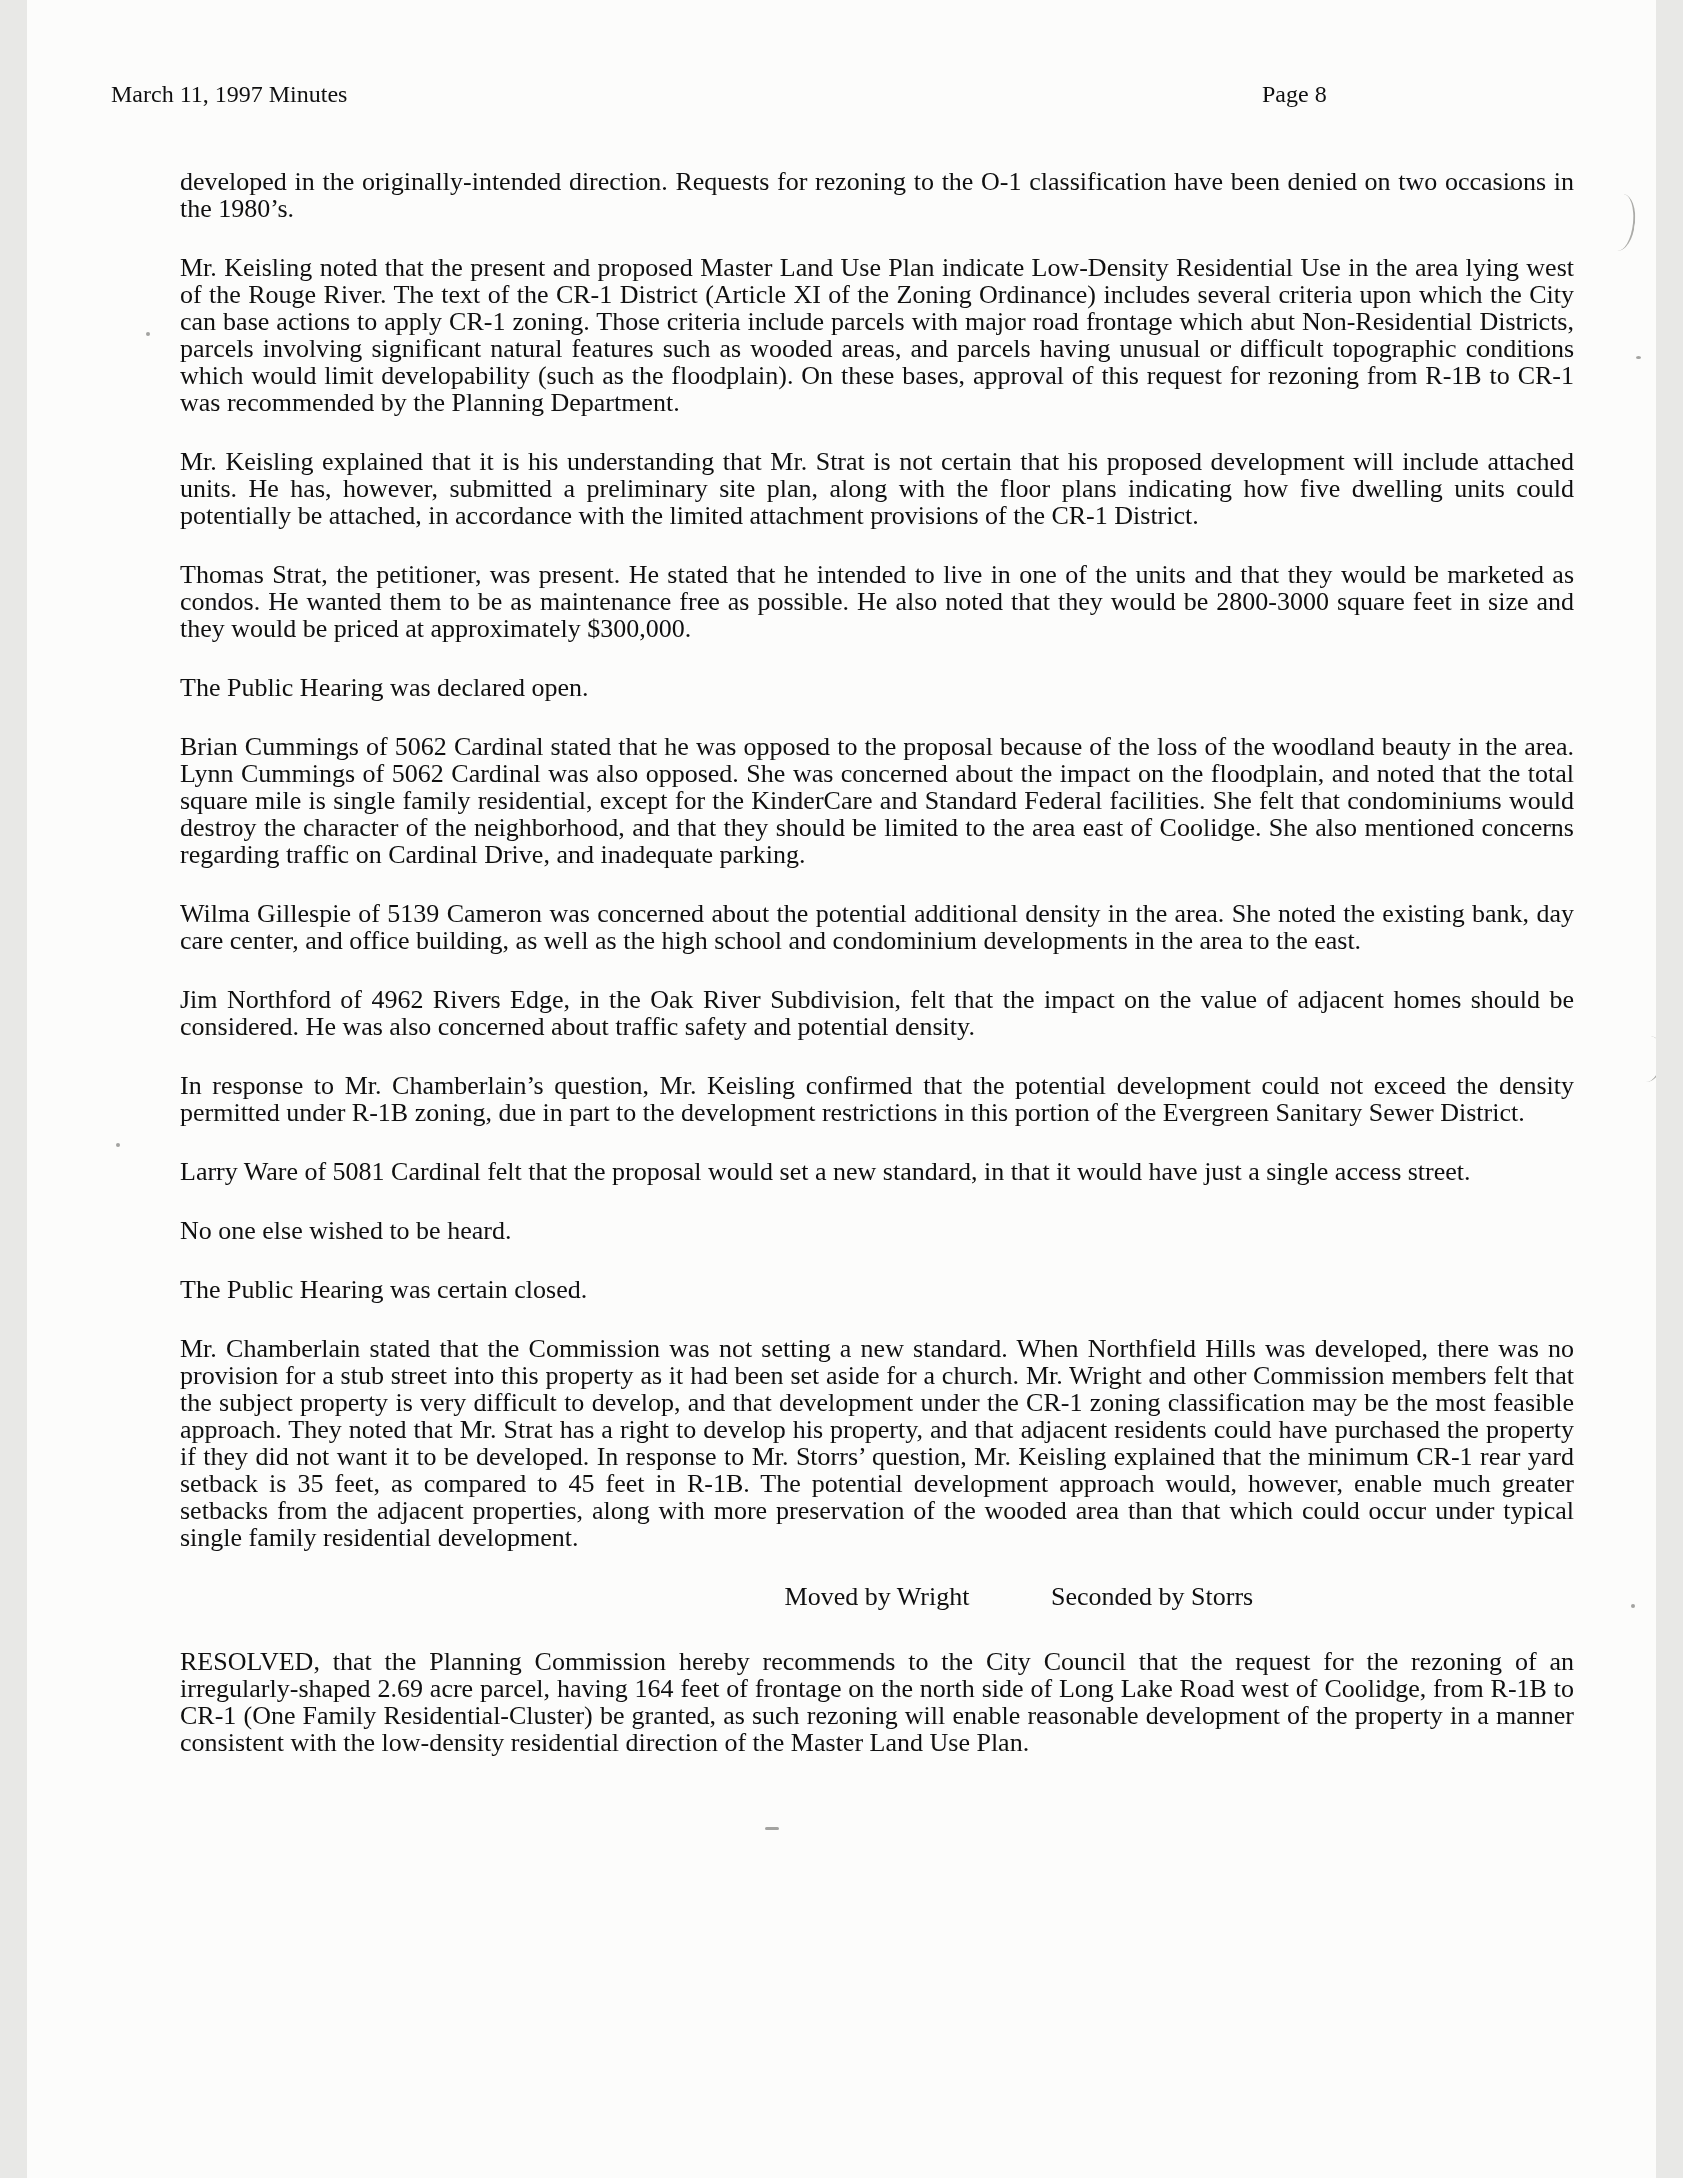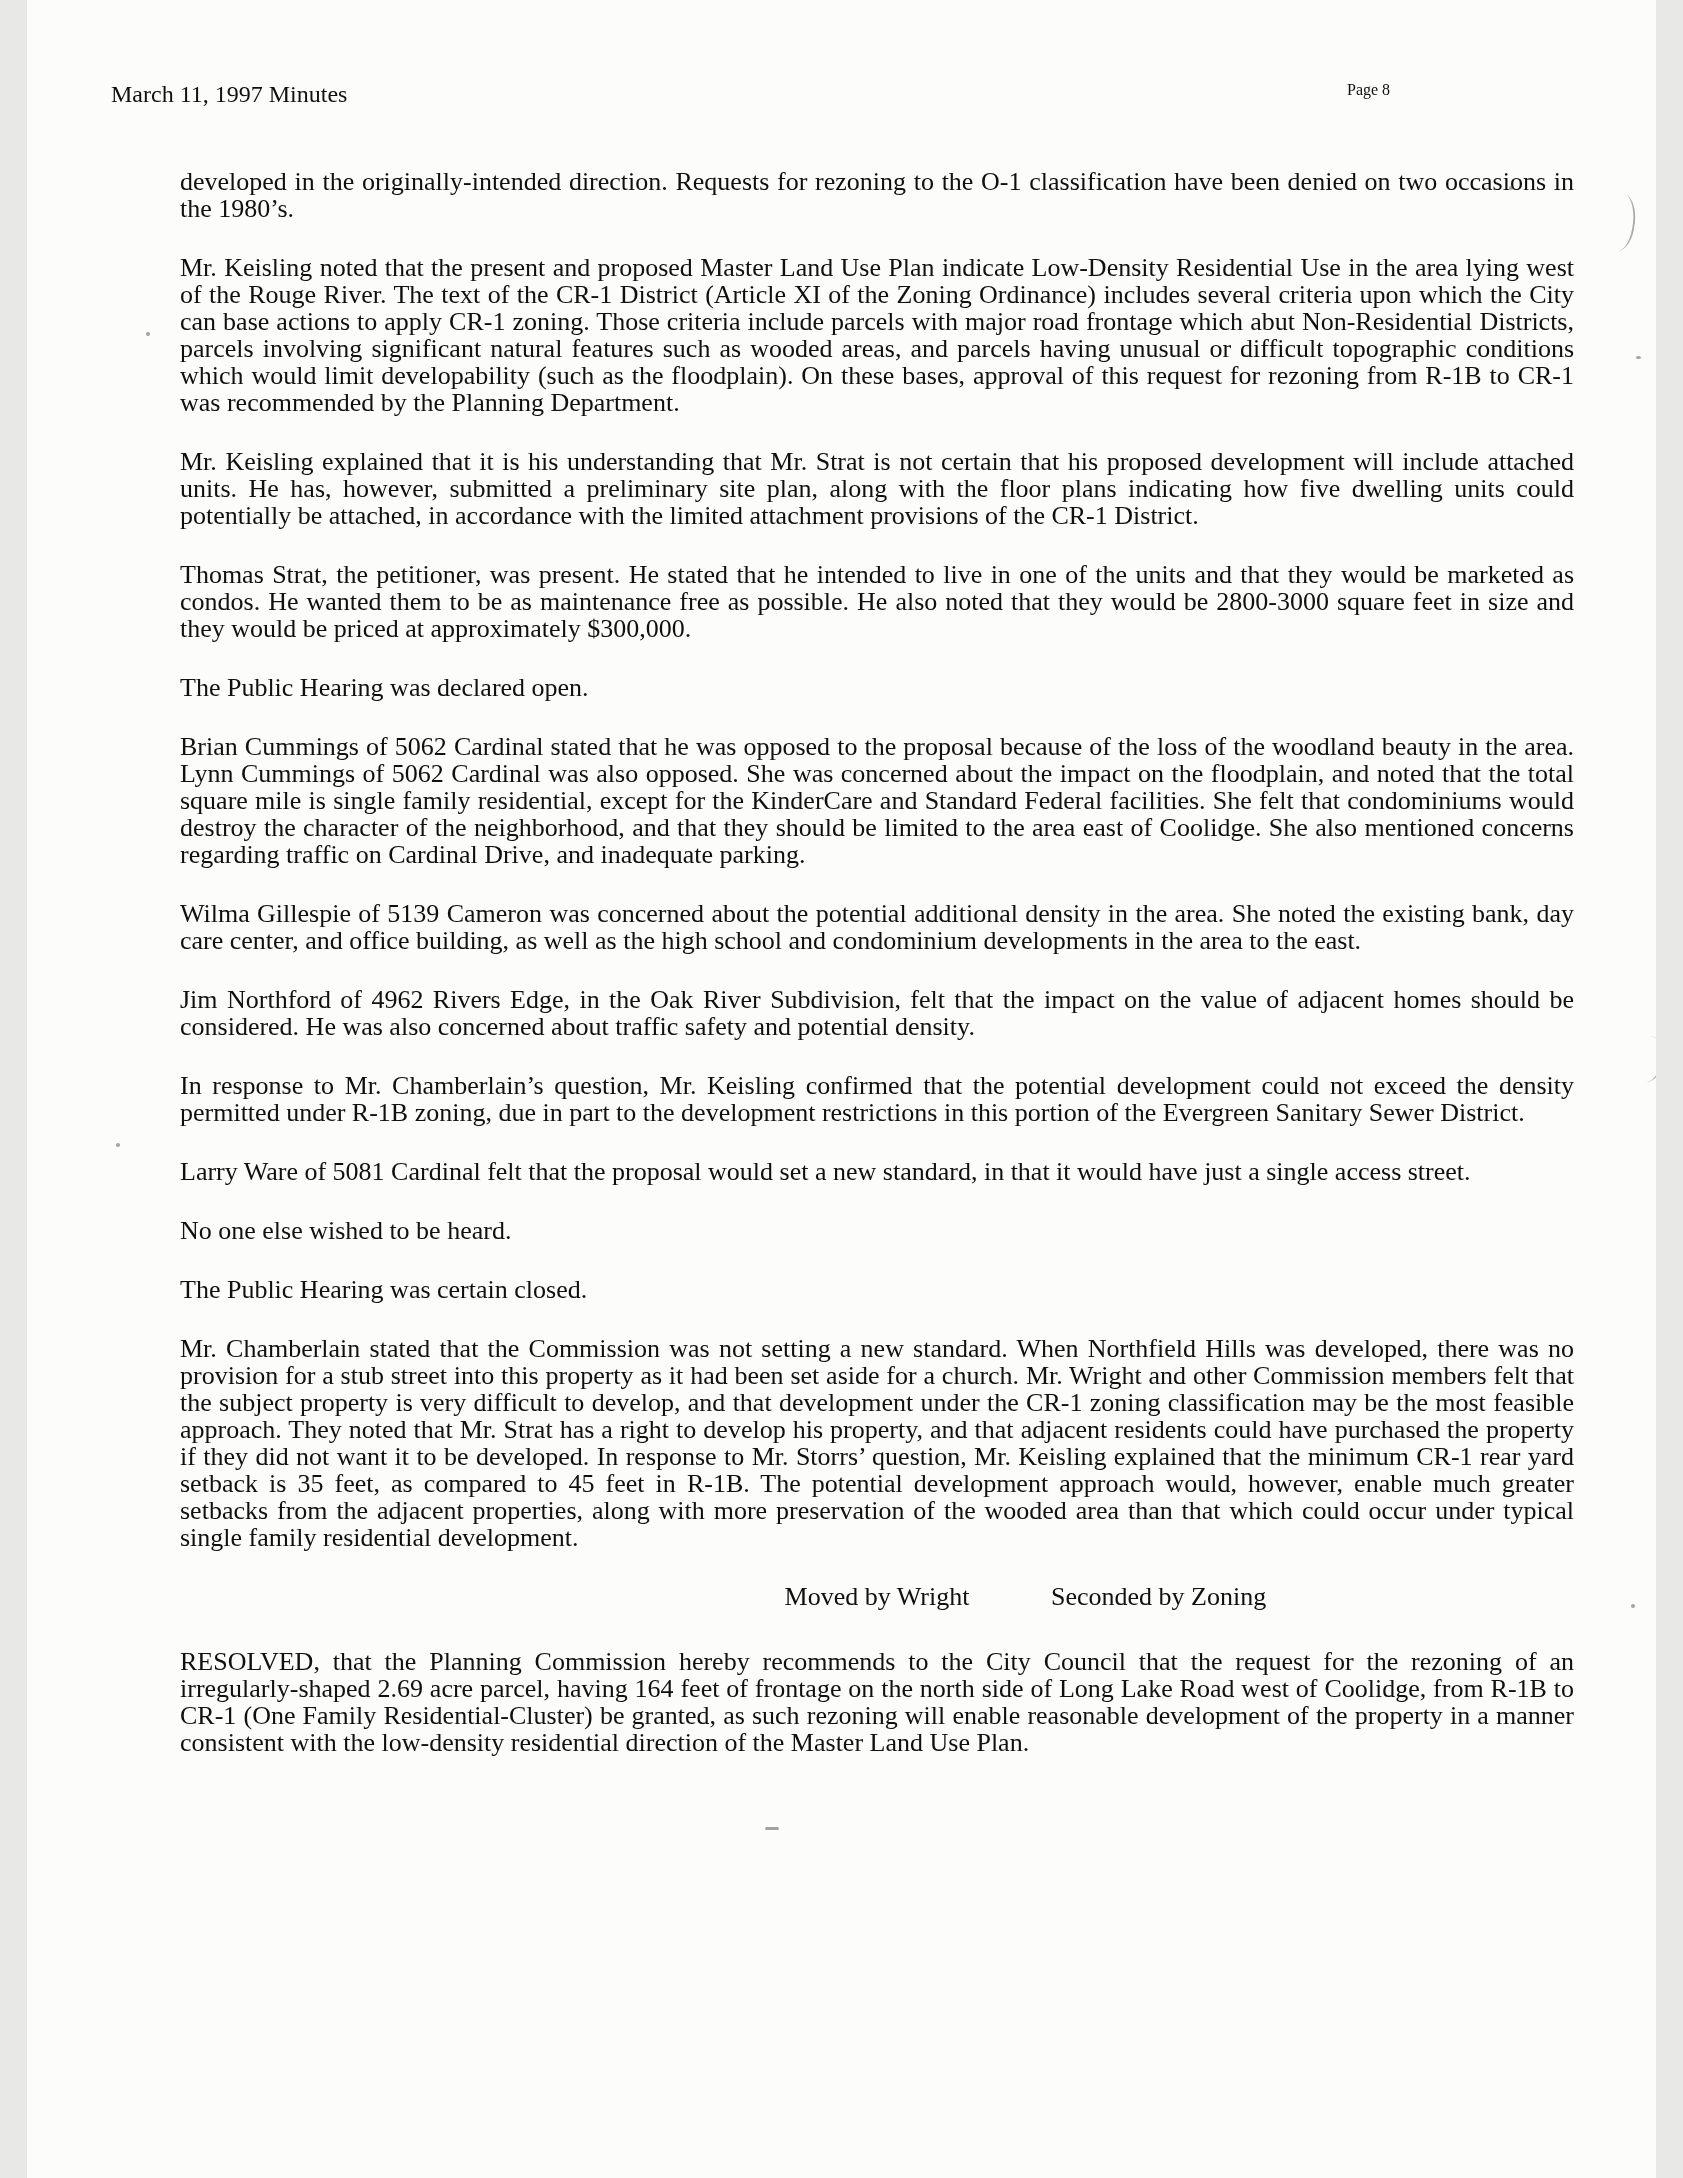--- a/index.html
+++ b/index.html
@@ -21,23 +21,23 @@
   
   .hdr-left {
     position: absolute;
     left: 84px;
     top: 81px;
     font-size: 24px;
     white-space: nowrap;
   }
   .hdr-right {
     position: absolute;
-    left: 1320px;
+    left: 1235px;
     top: 81px;
-    font-size: 16px;
+    font-size: 24px;
     white-space: nowrap;
   }
   
   .body-text {
     position: absolute;
     left: 153px;
     top: 168px;
     width: 1394px;
     font-size: 26px;
     line-height: 27px;
@@ -124,21 +124,21 @@
     <p>Wilma Gillespie of 5139 Cameron was concerned about the potential additional density in the area.  She noted the existing bank, day care center, and office building, as well as the high school and condominium developments in the area to the east.</p>
     <p>Jim Northford of 4962 Rivers Edge, in the Oak River Subdivision, felt that the impact on the value of adjacent homes should be considered.  He was also concerned about traffic safety and potential density.</p>
     <p>In response to Mr. Chamberlain’s question, Mr. Keisling confirmed that the potential development could not exceed the density permitted under R-1B zoning, due in part to the development restrictions in this portion of the Evergreen Sanitary Sewer District.</p>
     <p>Larry Ware of 5081 Cardinal felt that the proposal would set a new standard, in that it would have just a single access street.</p>
     <p>No one else wished to be heard.</p>
     <p>The Public Hearing was certain closed.</p>
     <p>Mr. Chamberlain stated that the Commission was not setting a new standard.  When Northfield Hills was developed, there was no provision for a stub street into this property as it had been set aside for a church.  Mr. Wright and other Commission members felt that the subject property is very difficult to develop, and that development under the CR-1 zoning classification may be the most feasible approach.  They noted that Mr. Strat has a right to develop his property, and that adjacent residents could have purchased the property if they did not want it to be developed.  In response to Mr. Storrs’ question, Mr. Keisling explained that the minimum CR-1 rear yard setback is 35 feet, as compared to 45 feet in R-1B.  The potential development approach would, however, enable much greater setbacks from the adjacent properties, along with more preservation of the wooded area than that which could occur under typical single family residential development.</p>
 
     <div class="motion-row">
       <span>Moved by Wright</span>
-      <span class="seconded">Seconded by Zoning</span>
+      <span class="seconded">Seconded by Storrs</span>
     </div>
 
     <p>RESOLVED, that the Planning Commission hereby recommends to the City Council that the request for the rezoning of an irregularly-shaped 2.69 acre parcel, having 164 feet of frontage on the north side of Long Lake Road west of Coolidge, from R-1B to CR-1 (One Family Residential-Cluster) be granted, as such rezoning will enable reasonable development of the property in a manner consistent with the low-density residential direction of the Master Land Use Plan.</p>
   </div>
 
   <div class="comma-mark"></div>
   <div class="paren pa1"></div>
   <div class="paren pa2"></div>
   <div class="tick-cluster tc1"></div>
   <div class="tick-cluster tc2"></div>

